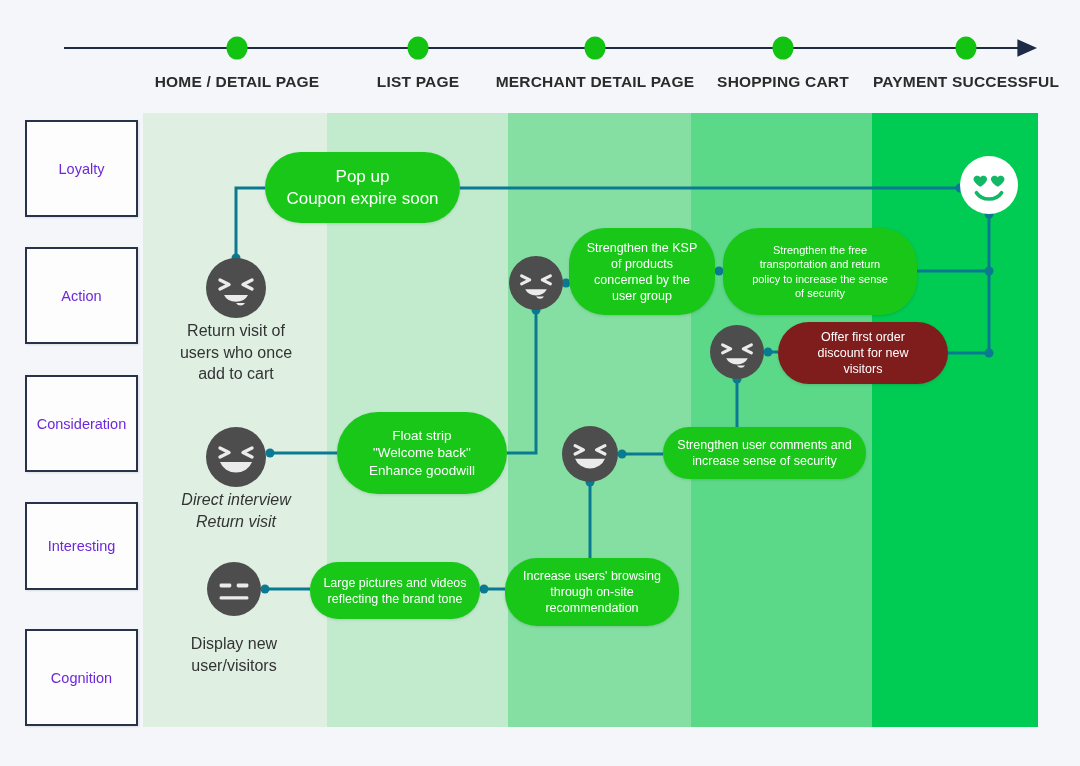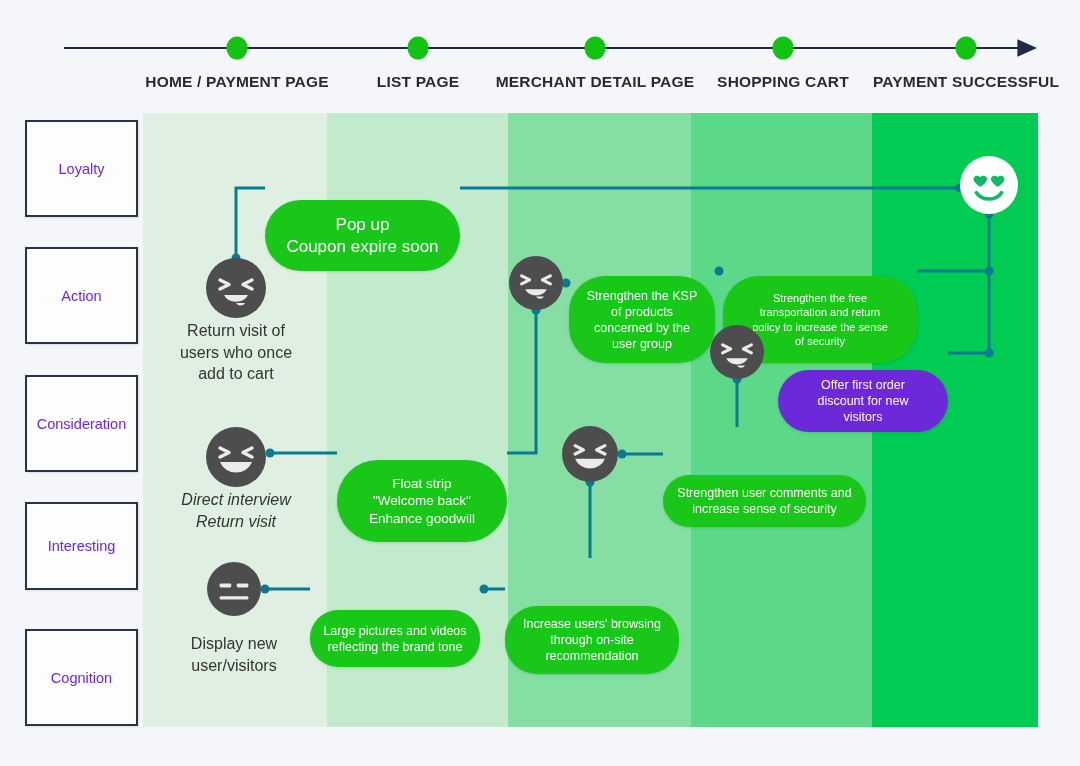--- a/index.html
+++ b/index.html
@@ -82,21 +82,20 @@
     box-sizing: border-box;
     background: #18c718;
     color: #ffffff;
     display: flex;
     align-items: center;
     justify-content: center;
     text-align: center;
     line-height: 1.28;
     padding: 16px 12px;
     box-shadow: 0 1px 3px rgba(0,0,0,.13);
-    margin-top: 48px;
   }
   .pill span { display: block; white-space: pre-line; }
 
   
   .face {
     position: absolute;
     border-radius: 50%;
     background: #4d4d4d;
   }
   .face.happy-white { background: #ffffff; }
@@ -128,21 +127,21 @@
     <g id="tl-nodes">
         <ellipse cx="237" cy="48" rx="10.5" ry="11.5" fill="#12c312"></ellipse>
         <ellipse cx="418" cy="48" rx="10.5" ry="11.5" fill="#12c312"></ellipse>
         <ellipse cx="595" cy="48" rx="10.5" ry="11.5" fill="#12c312"></ellipse>
         <ellipse cx="783" cy="48" rx="10.5" ry="11.5" fill="#12c312"></ellipse>
         <ellipse cx="966" cy="48" rx="10.5" ry="11.5" fill="#12c312"></ellipse>
       </g>
   </svg>
 
   <div id="tl-labels">
-      <div class="tl-label" style="left: 237px;">HOME / PAYMENT PAGE</div>
+      <div class="tl-label" style="left: 237px;">HOME / DETAIL PAGE</div>
       <div class="tl-label" style="left: 418px;">LIST PAGE</div>
       <div class="tl-label" style="left: 595px;">MERCHANT DETAIL PAGE</div>
       <div class="tl-label" style="left: 783px;">SHOPPING CART</div>
       <div class="tl-label" style="left: 966px;">PAYMENT SUCCESSFUL</div>
     </div>
 
   <div id="bands">
       <div class="band" style="left: 143px; width: 184px; background: rgb(223, 240, 227);"></div>
       <div class="band" style="left: 327px; width: 181px; background: rgb(194, 234, 205);"></div>
       <div class="band" style="left: 508px; width: 183px; background: rgb(134, 223, 162);"></div>
@@ -230,21 +229,21 @@
 of products
 concerned by the
 user group</span>
       </div>
       <div class="pill" style="left: 723px; top: 228px; width: 194px; height: 87px; border-radius: 36px; font-size: 11px; background: rgb(24, 199, 24);">
         <span>Strengthen the free
 transportation and return
 policy to increase the sense
 of security</span>
       </div>
-      <div class="pill" style="left: 778px; top: 322px; width: 170px; height: 62px; border-radius: 31px; font-size: 12.5px; background: #6d28d9;">
+      <div class="pill" style="left: 778px; top: 322px; width: 170px; height: 62px; border-radius: 31px; font-size: 12.5px; background: #7f1d1d;">
         <span>Offer first order
 discount for new
 visitors</span>
       </div>
       <div class="pill" style="left: 337px; top: 412px; width: 170px; height: 82px; border-radius: 41px; font-size: 13.5px; background: rgb(24, 199, 24);">
         <span>Float strip
 "Welcome back"
 Enhance goodwill</span>
       </div>
       <div class="pill" style="left: 663px; top: 427px; width: 203px; height: 52px; border-radius: 26px; font-size: 12.5px; background: rgb(24, 199, 24);">

